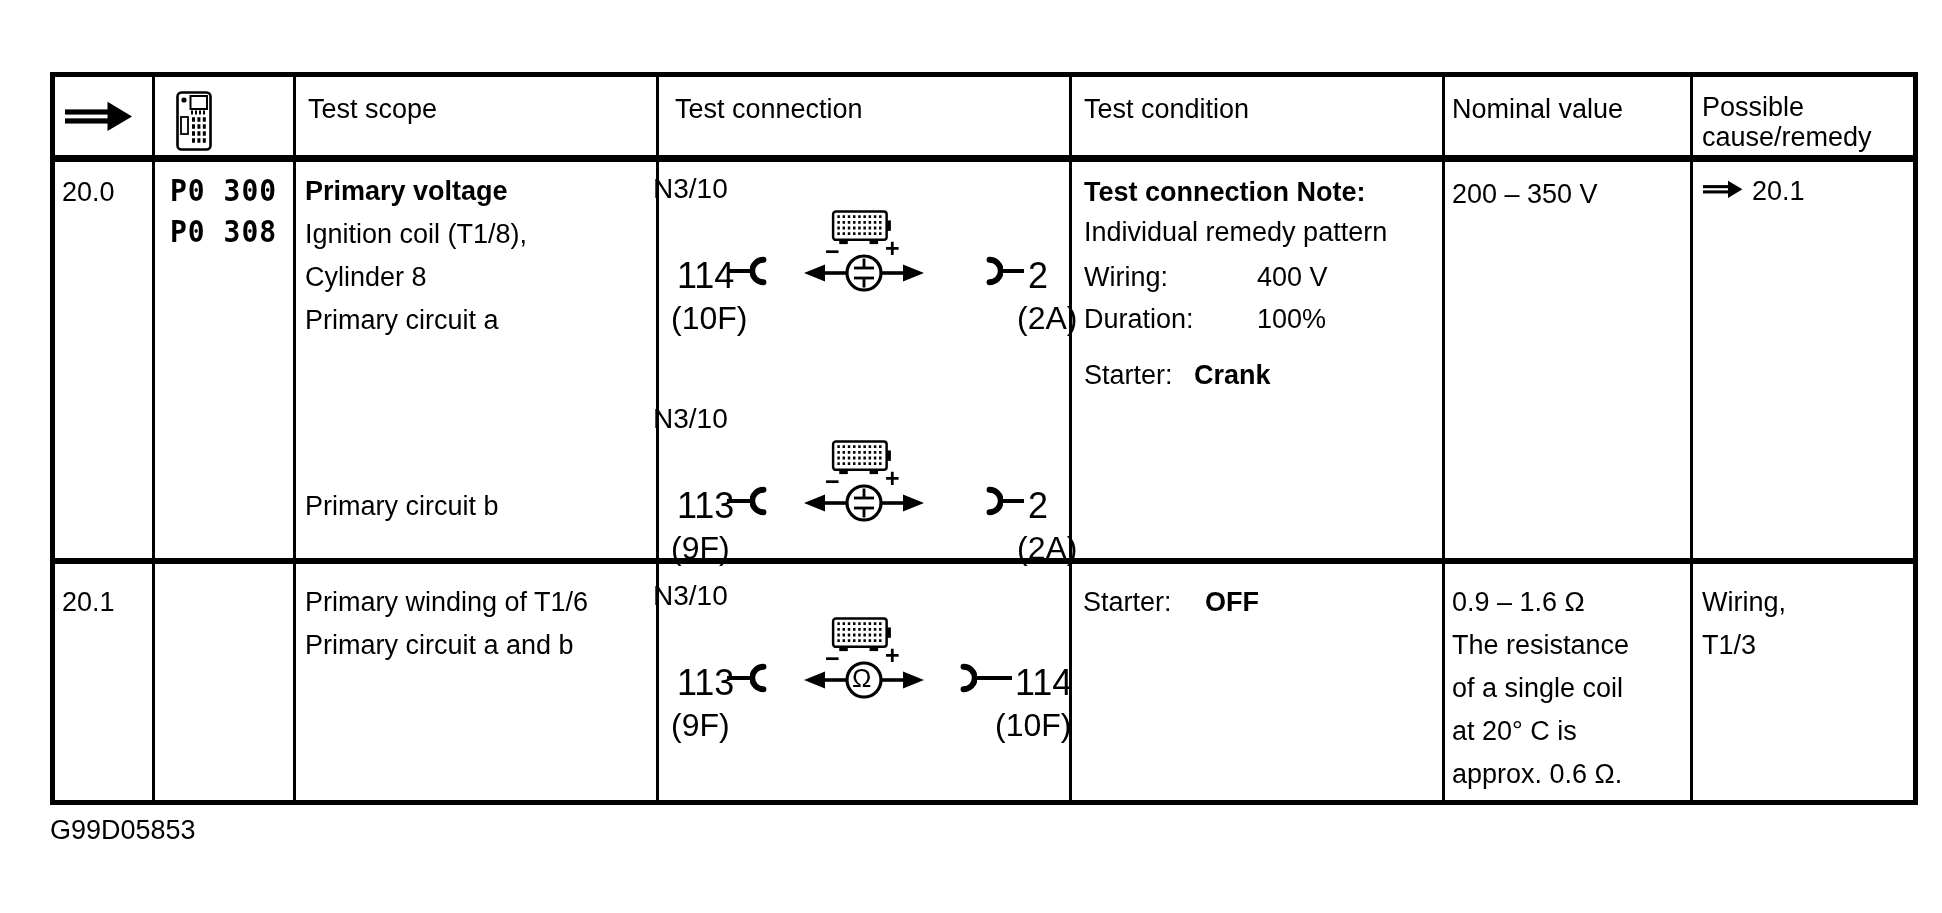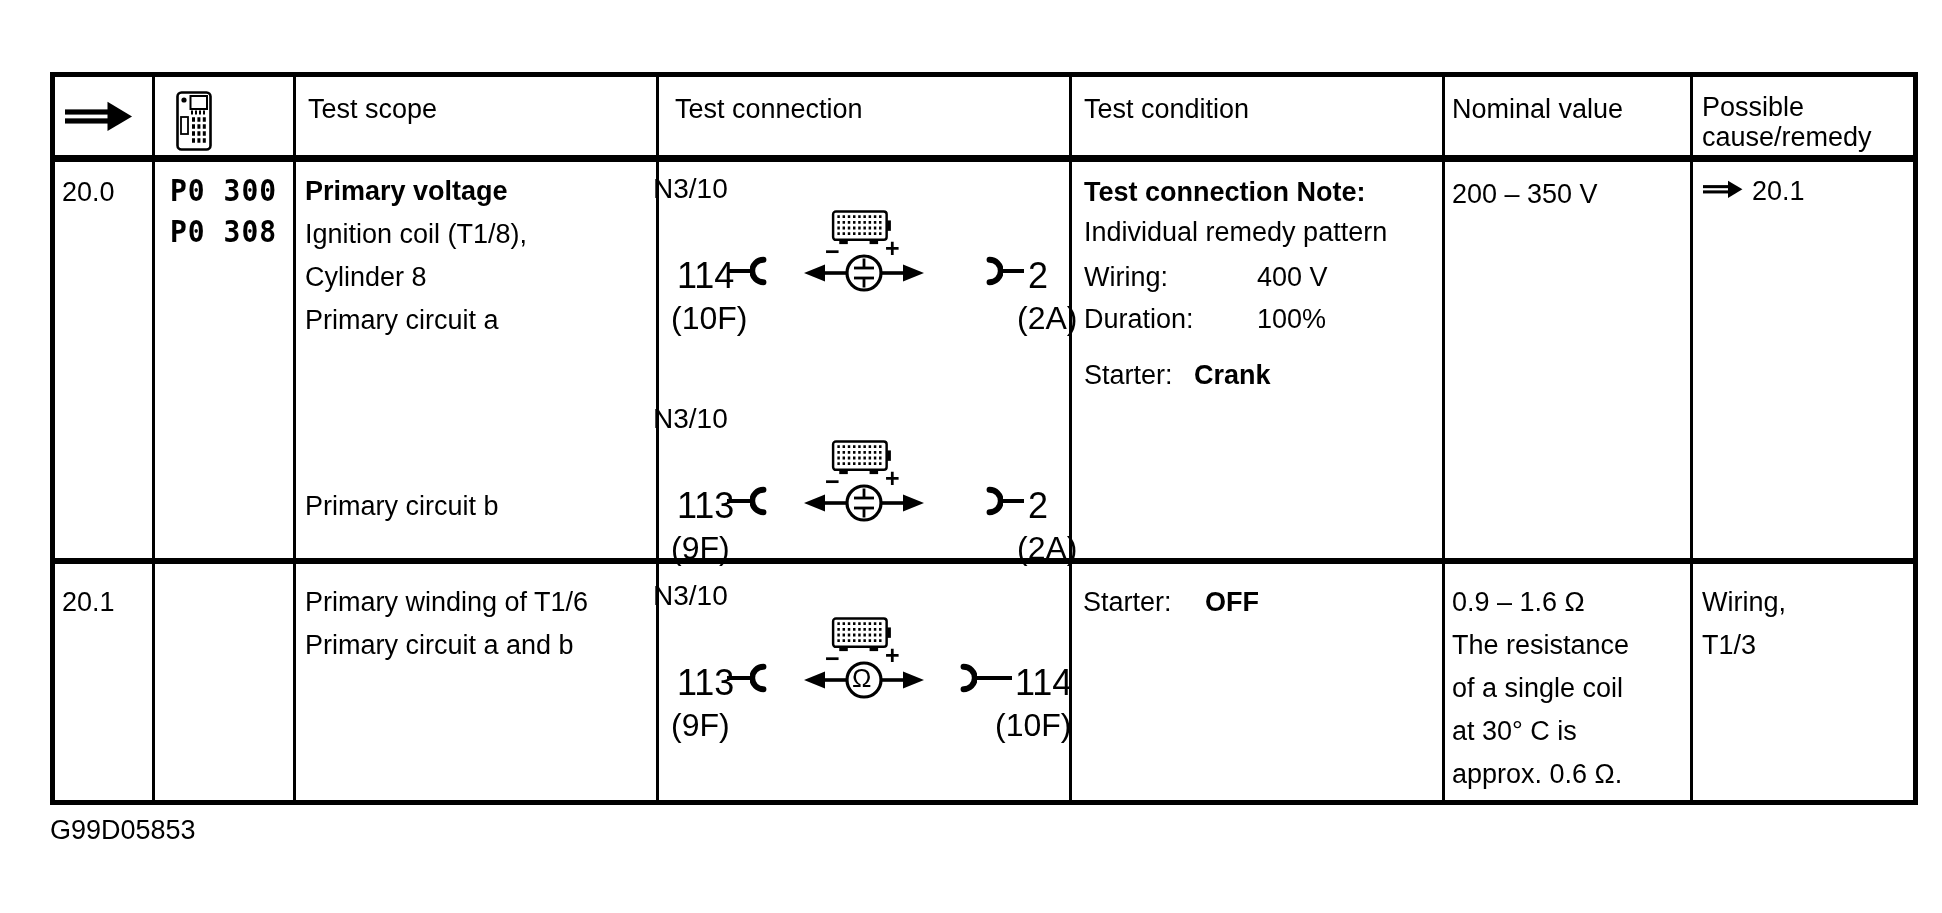--- a/index.html
+++ b/index.html
@@ -220,21 +220,21 @@
     <div class="plug-id" style="left:18px">(9F)</div>
     <div class="plug-id" style="left:342px">(10F)</div>
   </div>
 
   <div class="t" style="left:1071px;top:586px">Starter:</div>
   <div class="t b" style="left:1193px;top:586px">OFF</div>
 
   <div class="t" style="left:1440px;top:586px">0.9 – 1.6 Ω</div>
   <div class="t" style="left:1440px;top:629px">The resistance</div>
   <div class="t" style="left:1440px;top:672px">of a single coil</div>
-  <div class="t" style="left:1440px;top:715px">at 30° C is</div>
+  <div class="t" style="left:1440px;top:715px">at 20° C is</div>
   <div class="t" style="left:1440px;top:758px">approx. 0.6 Ω.</div>
 
   <div class="t" style="left:1690px;top:586px">Wiring,</div>
   <div class="t" style="left:1690px;top:629px">T1/3</div>
 
   <div class="t" style="left:38px;top:814px">G99D05853</div>
 
 </div>
 
 </body></html>

